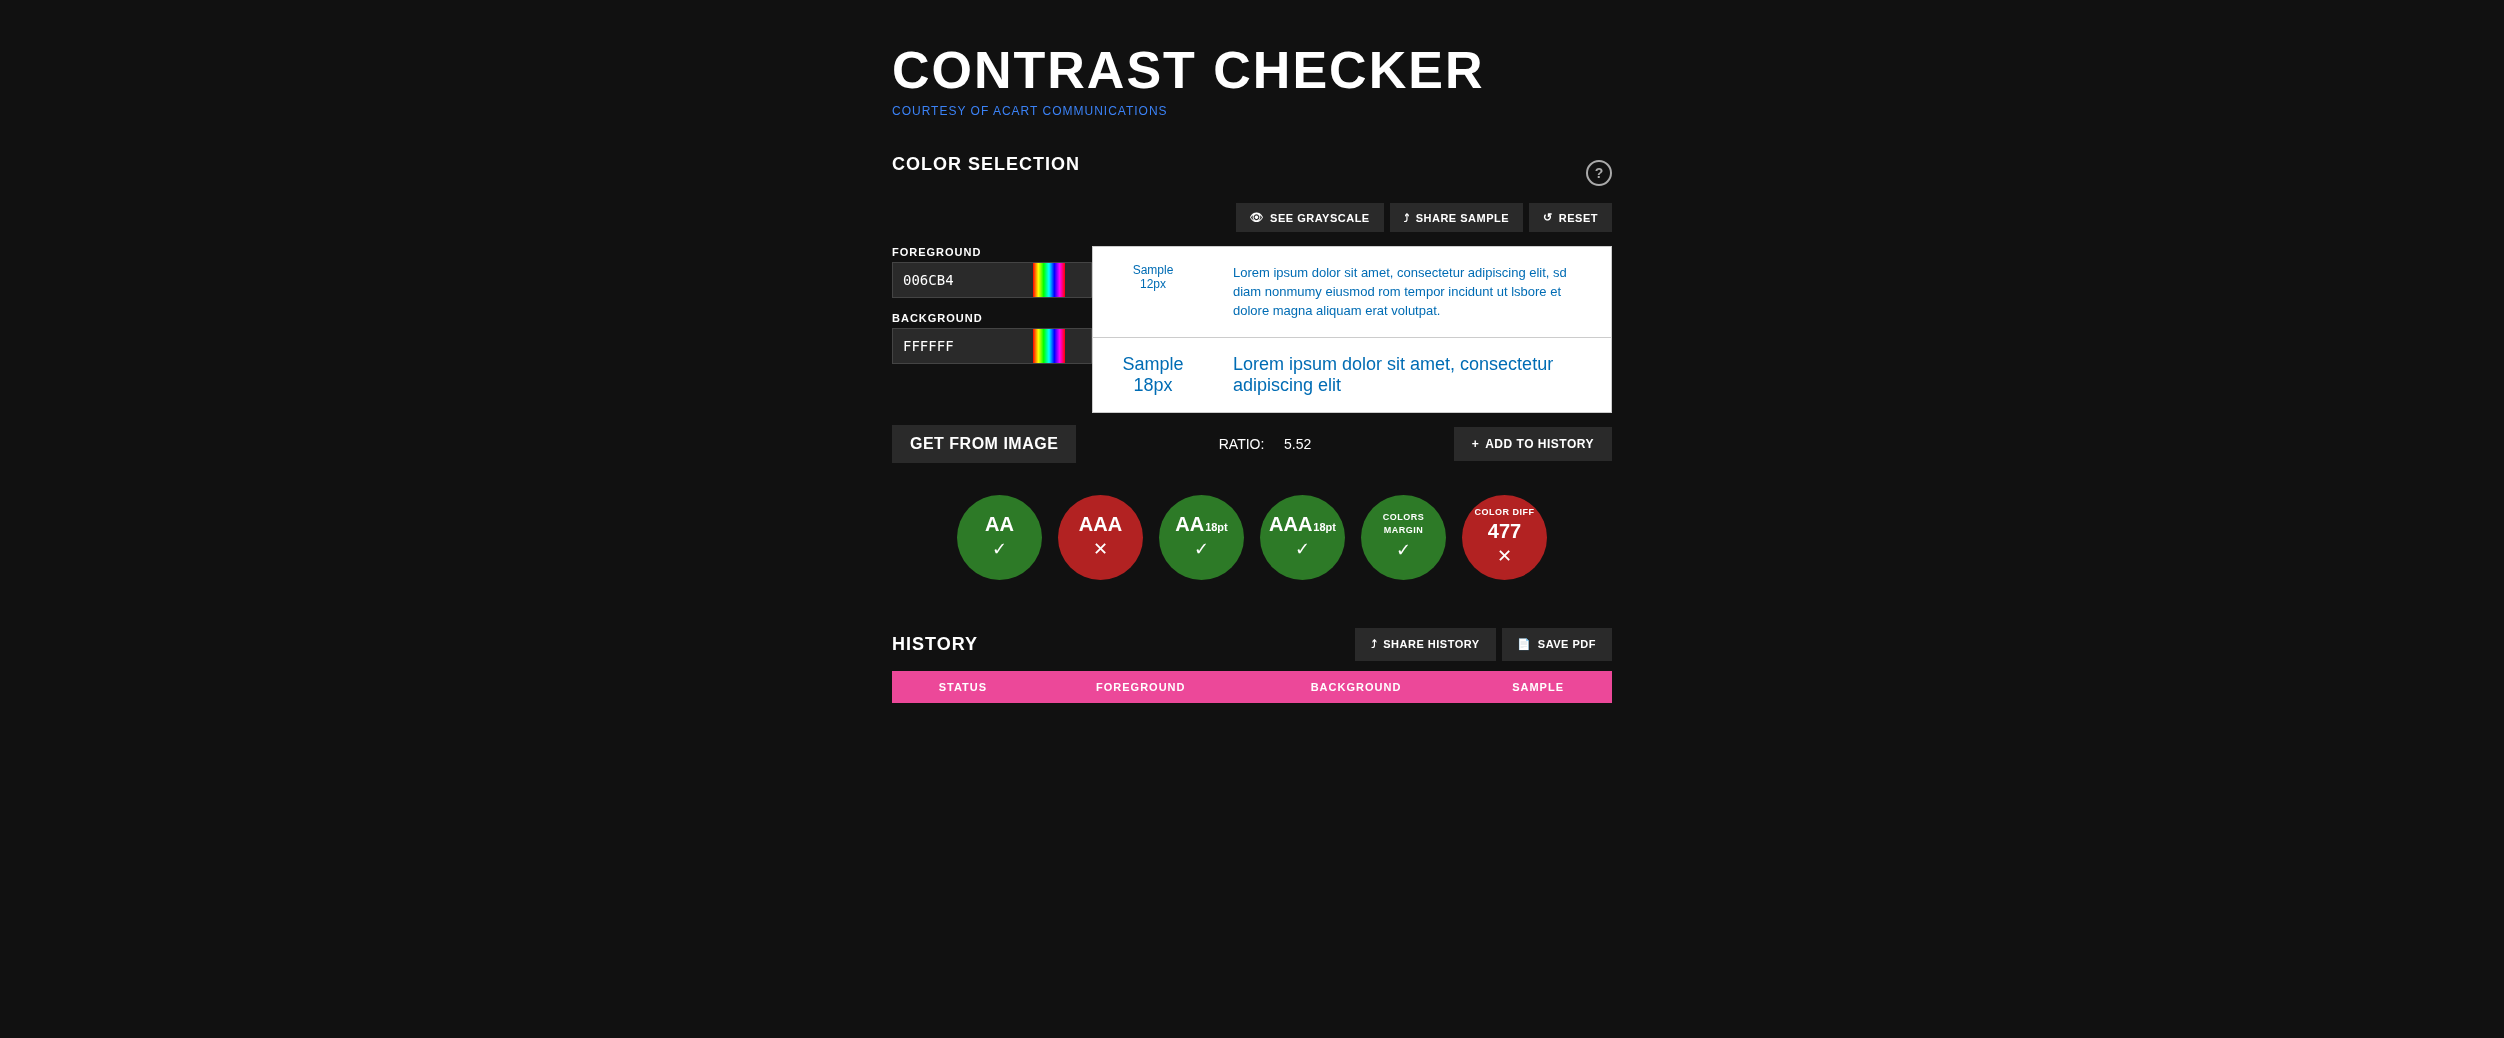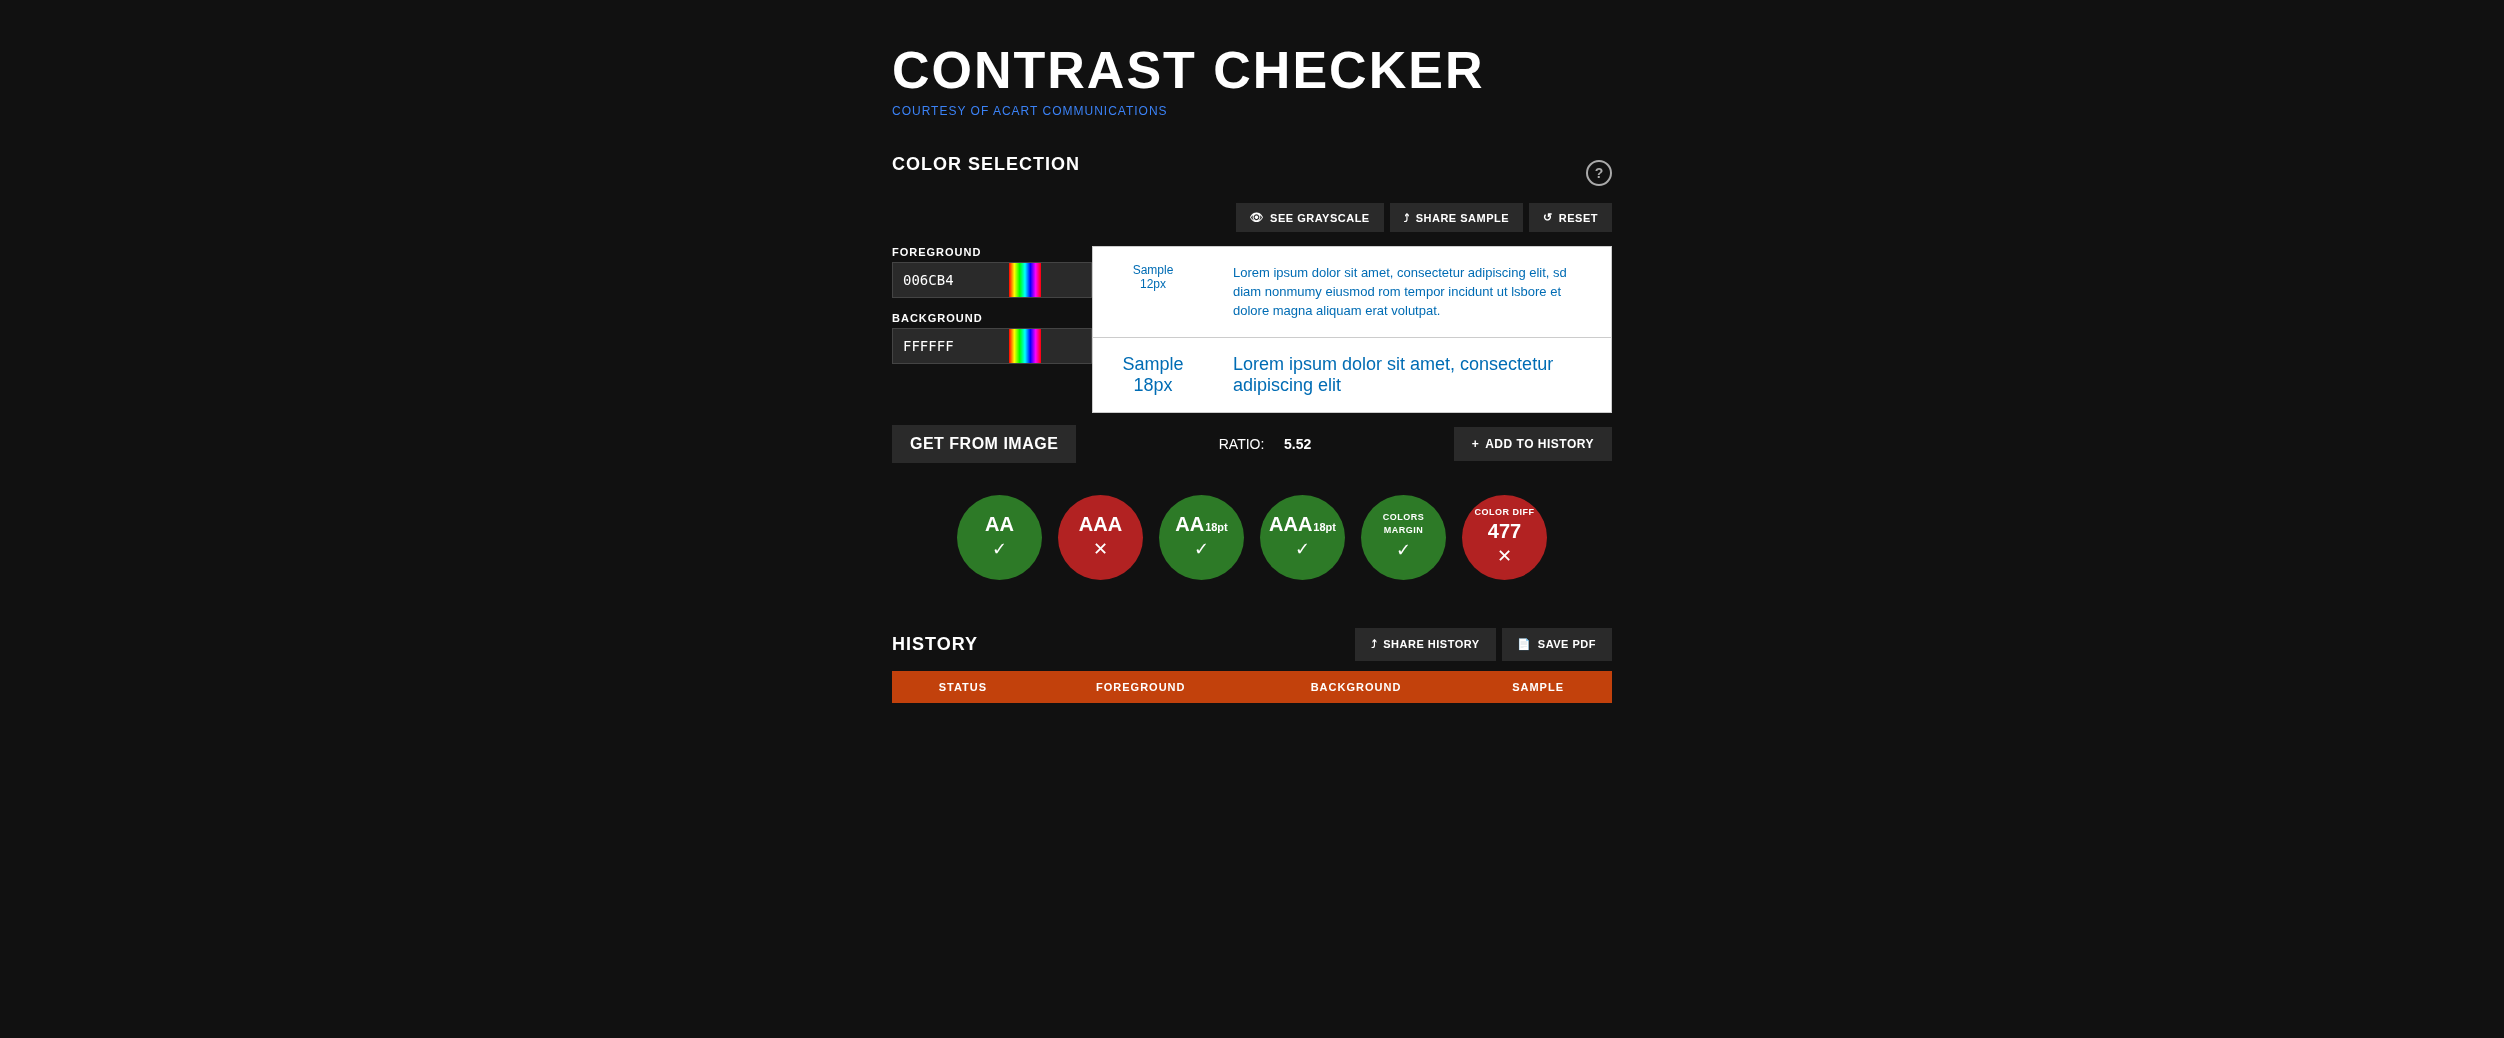--- a/index.html
+++ b/index.html
@@ -90,21 +90,21 @@
       align-items: center;
       background: #2a2a2a;
       border: 1px solid #444;
     }
     .color-text-input {
       background: transparent;
       border: none;
       color: #ffffff;
       font-size: 14px;
       padding: 8px 10px;
-      width: 116px;
+      width: 140px;
       outline: none;
       font-family: monospace;
     }
     .color-swatch {
       width: 32px;
       height: 34px;
       background: linear-gradient(
         to right,
         red, yellow, lime, cyan, blue, magenta, red
       );
@@ -178,21 +178,21 @@
       font-weight: 700;
       letter-spacing: 0.5px;
       cursor: pointer;
     }
     .ratio-display {
       font-size: 14px;
       color: #ffffff;
       font-weight: 400;
     }
     .ratio-value {
-      font-weight: 700;
+      font-weight: 400;
       margin-left: 8px;
     }
     .add-to-history-btn {
       background: #2a2a2a;
       color: #ffffff;
       border: none;
       padding: 10px 18px;
       font-size: 12px;
       font-weight: 700;
       letter-spacing: 0.5px;
@@ -278,21 +278,21 @@
       cursor: pointer;
       display: flex;
       align-items: center;
       gap: 6px;
     }
     .history-table {
       width: 100%;
       border-collapse: collapse;
     }
     .history-table th {
-      background: #c2410c;
+      background: #ec4899;
       color: #ffffff;
       font-size: 11px;
       font-weight: 700;
       letter-spacing: 1px;
       padding: 10px 16px;
       text-align: center;
     }
   </style>
 </head>
 <body>

